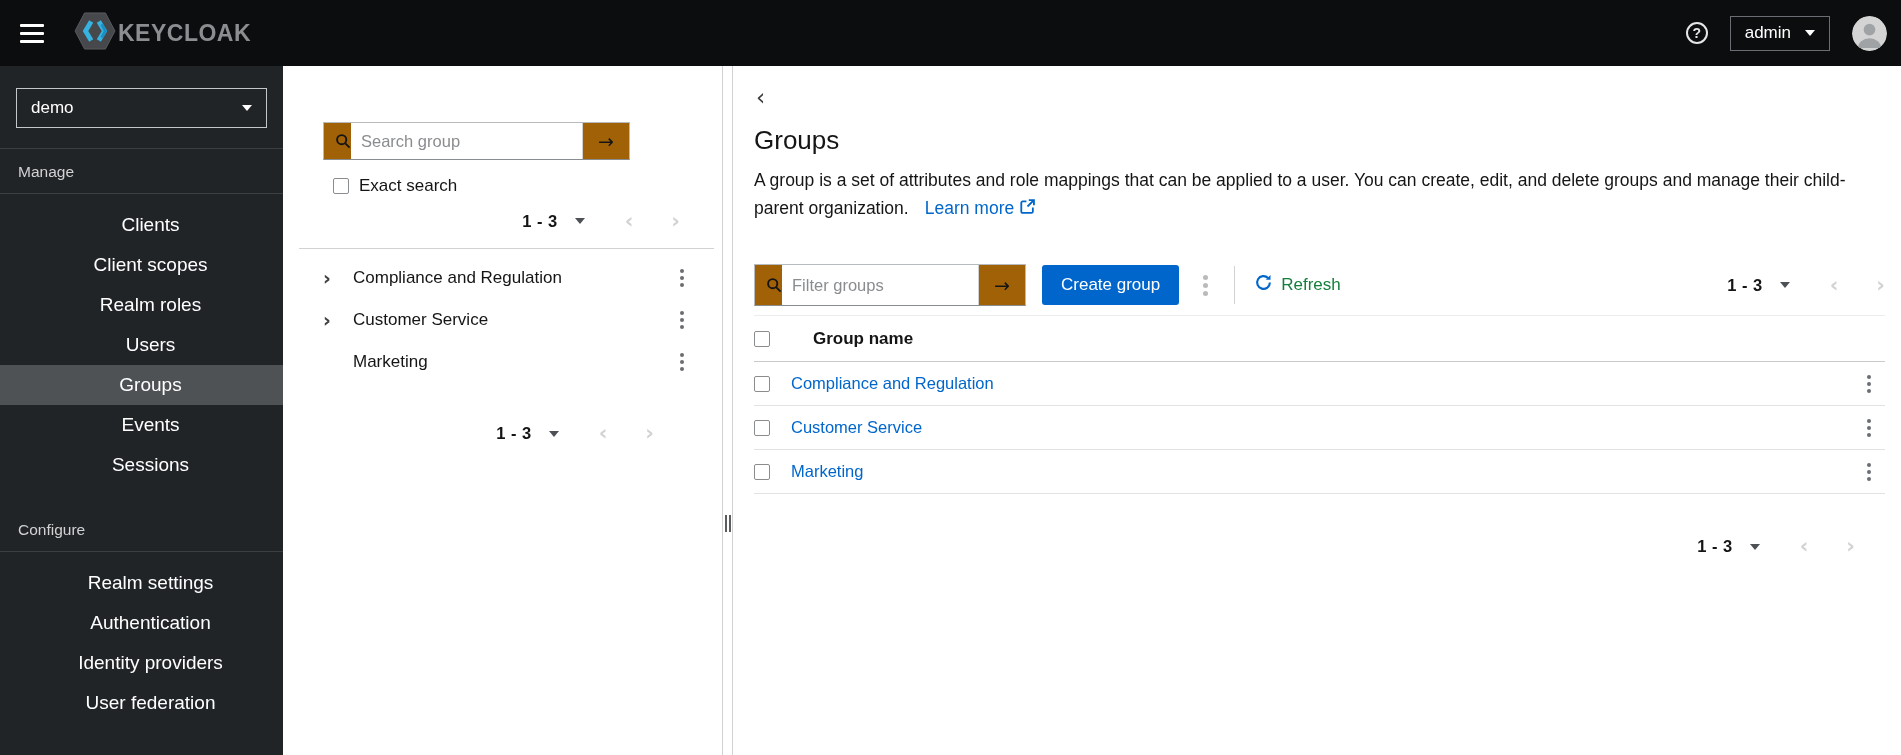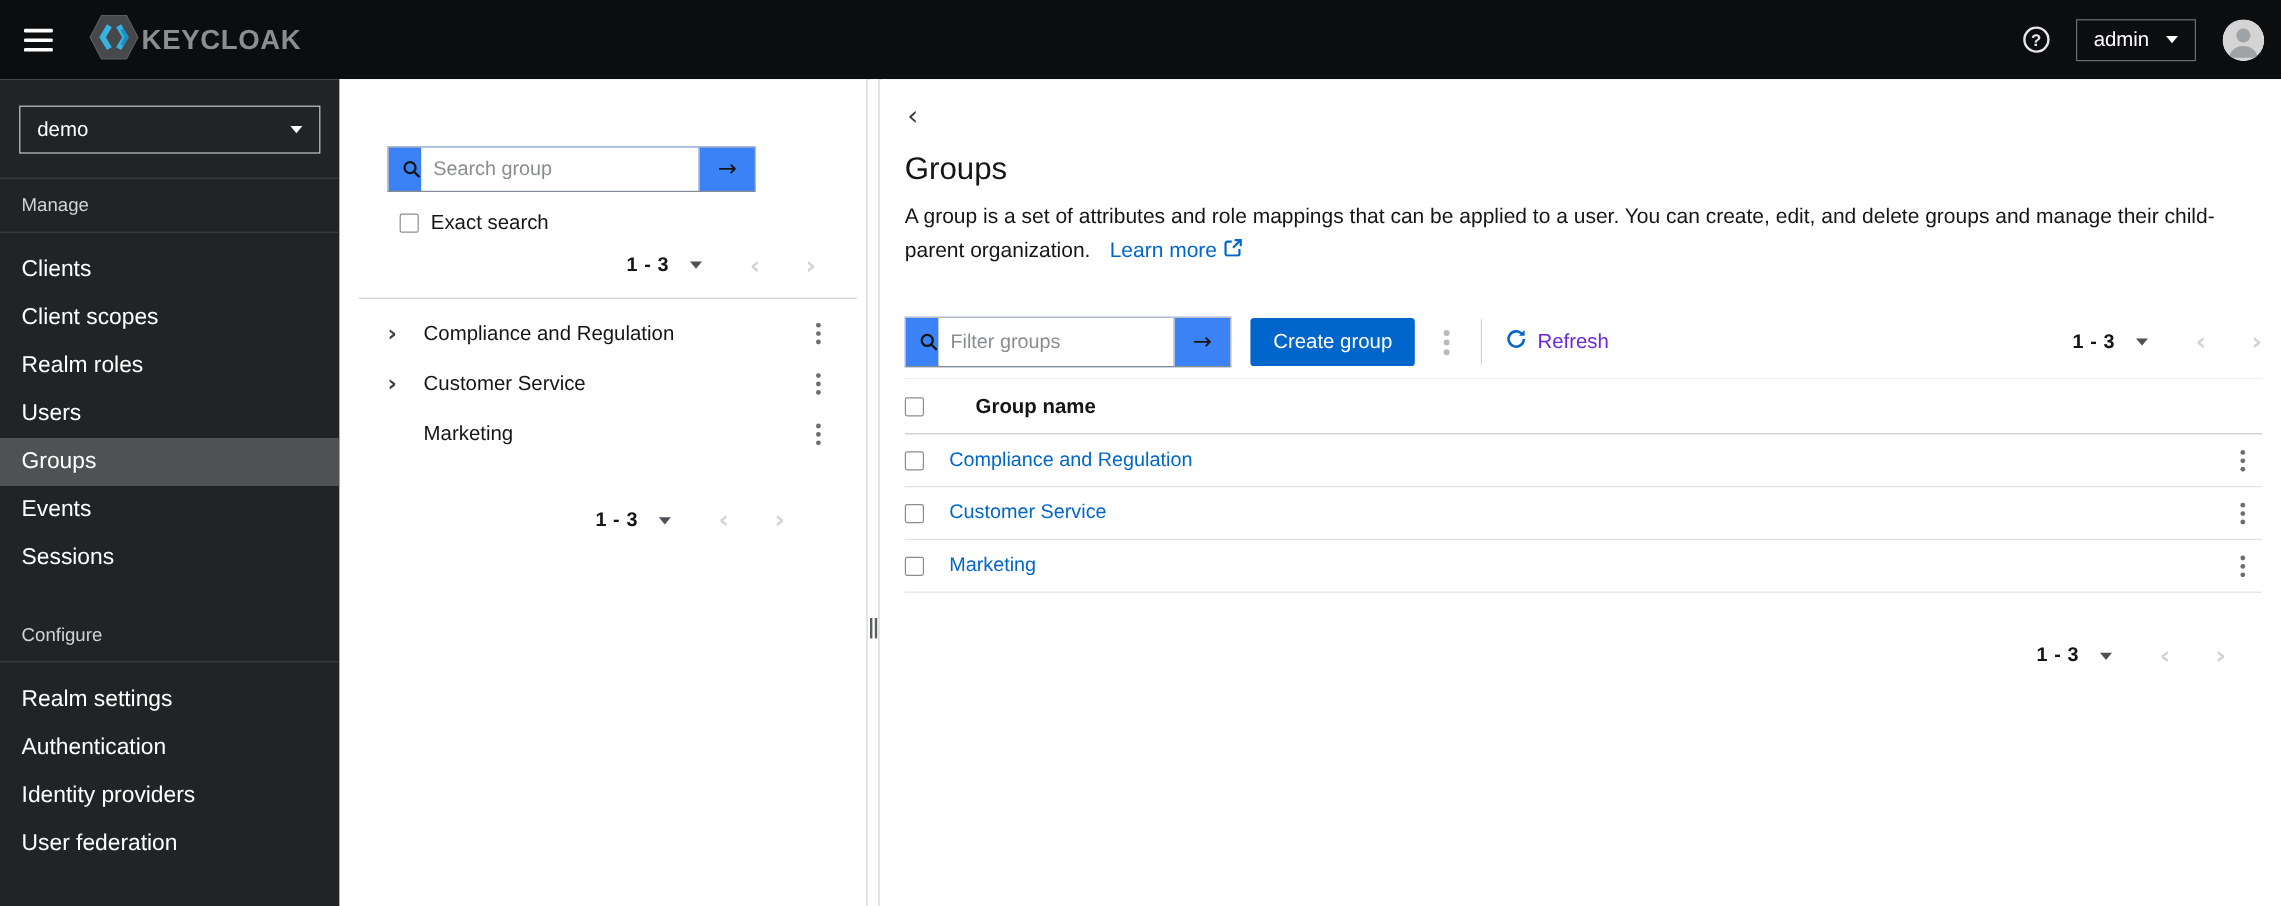--- a/index.html
+++ b/index.html
@@ -24,32 +24,32 @@
   .avatar { width:35px; height:35px; border-radius:50%; overflow:hidden; }
 
   
   .sidebar { position:absolute; left:0; top:66px; width:283px; bottom:0; background:#212427; }
   .realm-select { margin:22px 16px 0 16px; width:246px; height:40px; border:1px solid #c4c6c8;
     display:flex; align-items:center; color:#fff; font-size:17px; padding:0 14px;
     justify-content:space-between; background:transparent; width:calc(100% - 32px); }
   .nav-divider { height:1px; background:#3c3f42; margin-top:20px; }
   .nav-section-title { color:#d2d2d2; font-size:15.5px; padding:14px 0 12px 18px; }
   .nav-item { height:40px; display:flex; align-items:center; padding-left:18px;
-    color:#fff; font-size:19px; cursor:pointer; }
+    color:#fff; font-size:19px; cursor:pointer;justify-content:center; }
   .nav-item.selected { background:#4f5255; }
 
   
   .drawer { position:absolute; left:283px; top:66px; width:440px; bottom:0; background:#fff;
     border-right:1px solid #d2d2d2; padding:56px 32px 0 40px; }
   .resizer { position:absolute; left:724px; top:66px; width:9px; bottom:0; background:#fff;
     border-right:1px solid #d2d2d2; cursor:col-resize; }
   .resizer .grip { position:absolute; left:1px; top:449px; display:flex; gap:2px; }
   .resizer .grip i { display:block; width:2px; height:17px; background:#5b5e61; }
 
-  .input-group { display:flex; align-items:stretch; height:38px; background:#3b82f6;
+  .input-group { display:flex; align-items:stretch; height:38px; background:#a16207;
     border:1px solid #b8bbbe; border-bottom-color:#8a8d90; }
   .ig-icon { display:flex; align-items:center; padding-left:11px; }
   .input-group input { border:none; outline:none; flex:1; min-width:0; padding:0 10px;
     font-size:16.5px; font-family:inherit; color:#151515; }
   .input-group input::placeholder { color:#8a8d90; }
   .ig-btn { width:47px; border-left:1px solid #d2d2d2; font-size:19px; color:#151515;
     font-family:"DejaVu Sans",sans-serif; }
   .drawer .input-group { width:307px; }
 
   .checkbox-row { display:flex; align-items:center; gap:10px; margin-top:16px; font-size:17px;padding-left:10px; }
@@ -86,21 +86,21 @@
     display:inline-flex; align-items:center; gap:6px; }
 
   .toolbar { margin-top:42px; display:flex; align-items:center; gap:16px;
     padding-bottom:9px; border-bottom:1px solid #ededed; }
   .toolbar .input-group { width:272px; height:42px; }
   .btn-primary { height:40px; background:#0066cc; color:#fff; font-size:17px;
     border-radius:3px; padding:0 19px; }
   .kebab-lg { gap:3px; margin-left:2px; }
   .kebab-lg i { width:5px; height:5px; background:#b8bbbe; }
   .vdivider { width:1px; height:38px; background:#d2d2d2; margin:0 4px; }
-  .refresh { display:flex; align-items:center; gap:9px; color:#6d28d9; font-size:17px; }
+  .refresh { display:flex; align-items:center; gap:9px; color:#15803d; font-size:17px; }
   .toolbar .pagination { margin-left:auto; }
 
   .grid { width:100%; }
   .grid-row { display:flex; align-items:center; border-bottom:1px solid #e2e2e2; height:44px; }
   .grid-head { height:46px; border-bottom:1px solid #c9c9c9;gap:22px; }
   .grid-row input[type=checkbox] { margin-right:21px; flex:none; }
   .col-name { font-size:16.5px; }
   .grid-head .col-name { font-weight:bold; font-size:17px; }
   .row-link { color:#0066cc; text-decoration:none; font-size:16.5px; }
   .main-pg-bottom { margin-top:42px; justify-content:flex-end; margin-right:30px; }

